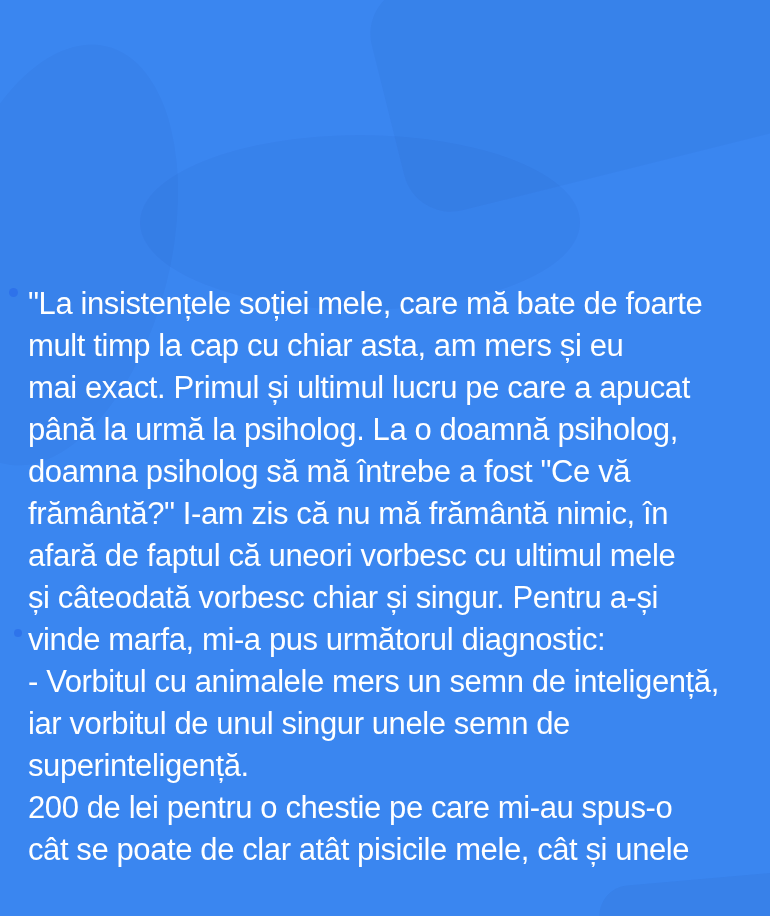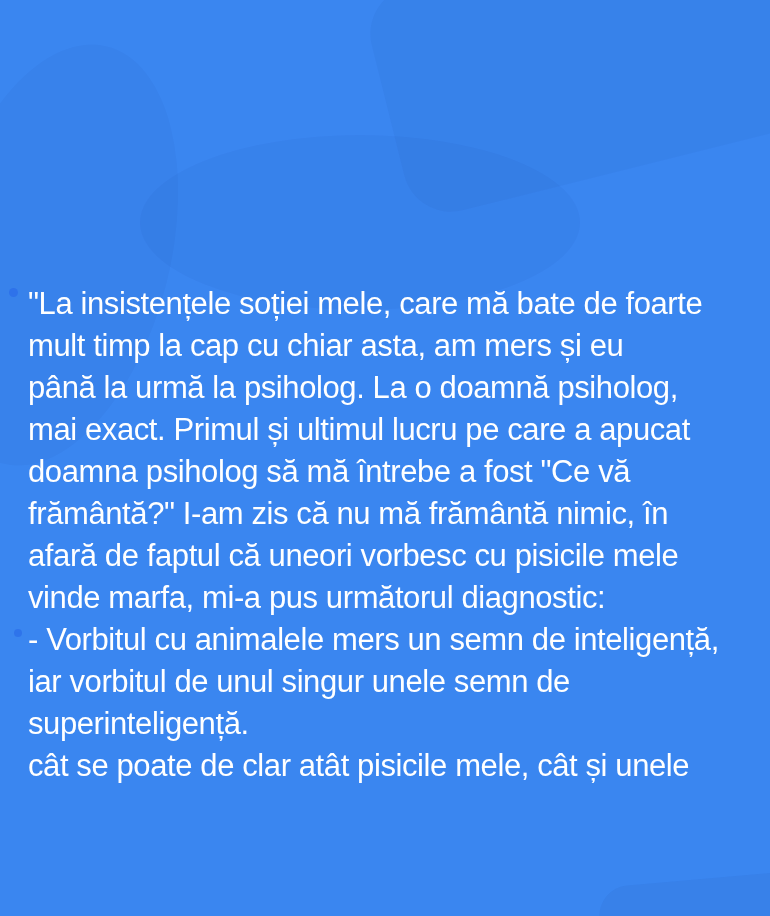--- a/index.html
+++ b/index.html
@@ -92,25 +92,27 @@
   <div class="wm wm-ellipse-mid"></div>
   <div class="wm wm-curve-left"></div>
   <div class="wm wm-blob-bottom"></div>
 
   <span class="margin-dot dot-1"></span>
   <span class="margin-dot dot-2"></span>
 
   <div class="post-text">
       <div class="text-line">"La insistențele soției mele, care mă bate de foarte</div>
       <div class="text-line">mult timp la cap cu chiar asta, am mers și eu</div>
+      <div class="text-line">mai exact. Primul și ultimul lucru pe care a apucat</div>
       <div class="text-line">până la urmă la psiholog. La o doamnă psiholog,</div>
-      <div class="text-line">mai exact. Primul și ultimul lucru pe care a apucat</div>
       <div class="text-line">doamna psiholog să mă întrebe a fost "Ce vă</div>
       <div class="text-line">frământă?" I-am zis că nu mă frământă nimic, în</div>
-      <div class="text-line">afară de faptul că uneori vorbesc cu pisicile mele</div>
+      <div class="text-line">afară de faptul că uneori vorbesc cu ultimul mele</div>
+      <div class="text-line">și câteodată vorbesc chiar și singur. Pentru a-și</div>
       <div class="text-line">vinde marfa, mi-a pus următorul diagnostic:</div>
       <div class="text-line">- Vorbitul cu animalele mers un semn de inteligență,</div>
       <div class="text-line">iar vorbitul de unul singur unele semn de</div>
       <div class="text-line">superinteligență.</div>
+      <div class="text-line">200 de lei pentru o chestie pe care mi-au spus-o</div>
       <div class="text-line">cât se poate de clar atât pisicile mele, cât și unele</div>
     </div>
 
 </div>
 
 </body></html>

